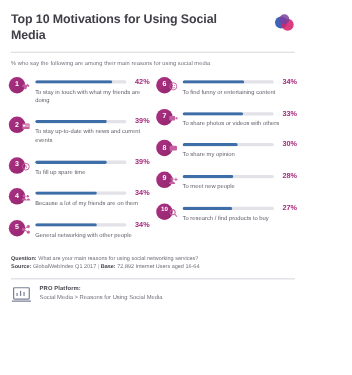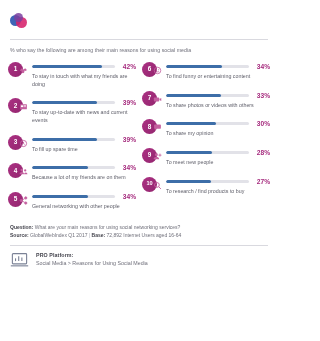--- a/index.html
+++ b/index.html
@@ -184,20 +184,21 @@
   }
   .foot-path {
     font-size: 5.3px;
     color: #6f6f7a;
   }
 </style>
 </head>
 <body>
 
 <div class="header">
+  <div class="title">Top 10 Motivations for Using Social Media</div>
   <div class="logo">
     <i class="c-blue"></i>
     <i class="c-pink"></i>
     <i class="c-pur"></i>
   </div>
 </div>
 
 <div class="rule"></div>
 <div class="subtitle">% who say the following are among their main reasons for using social media</div>
 

